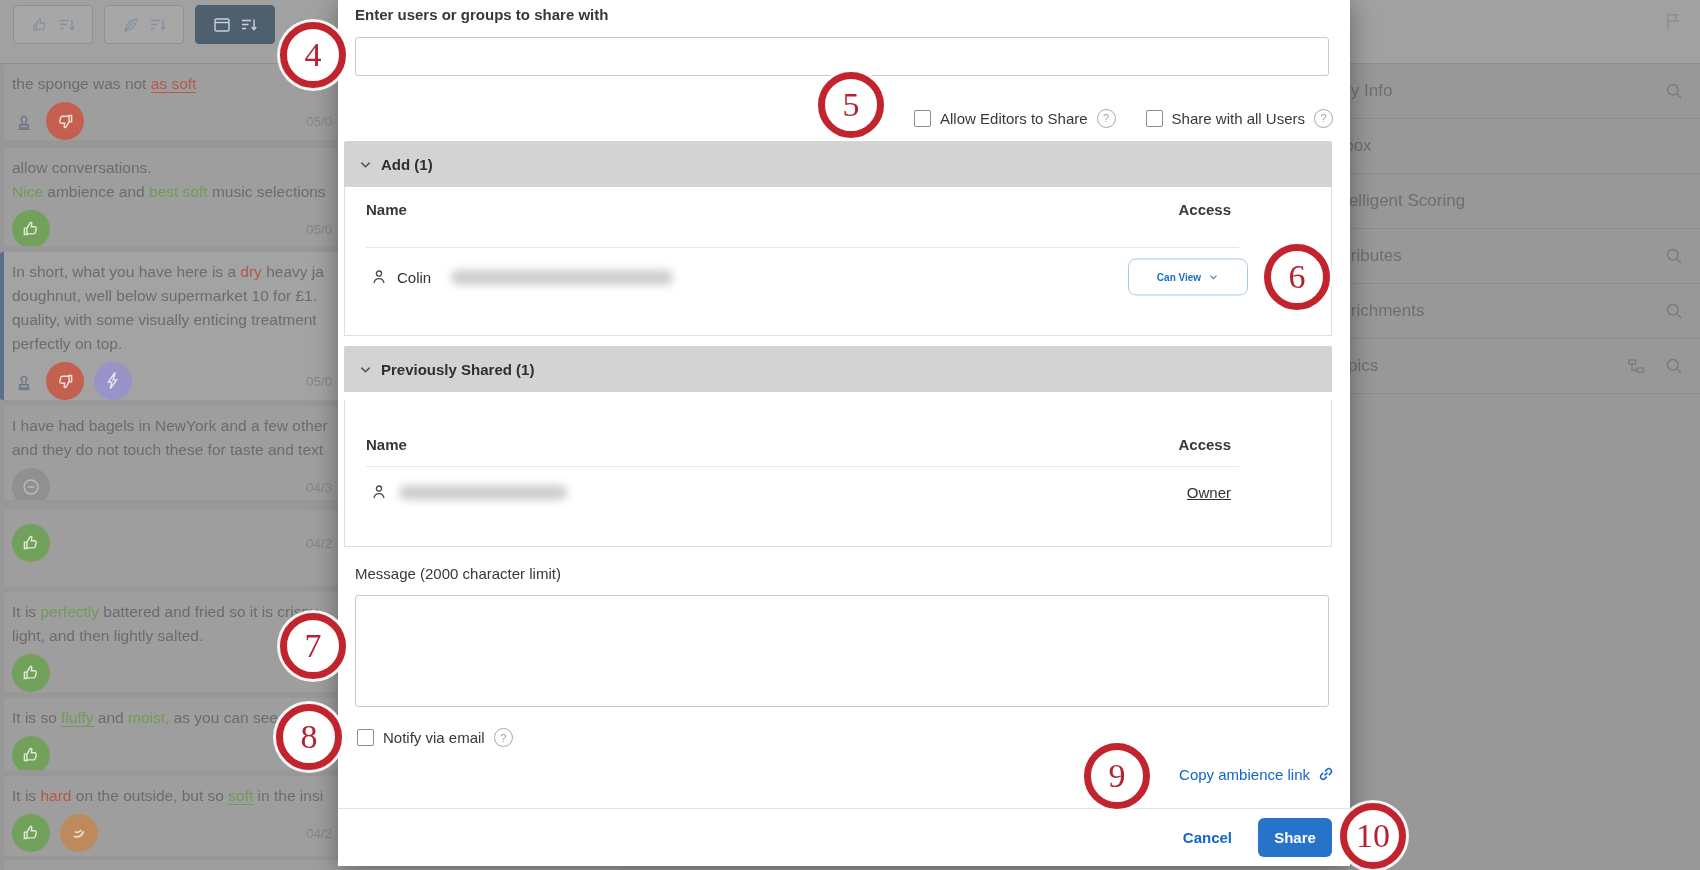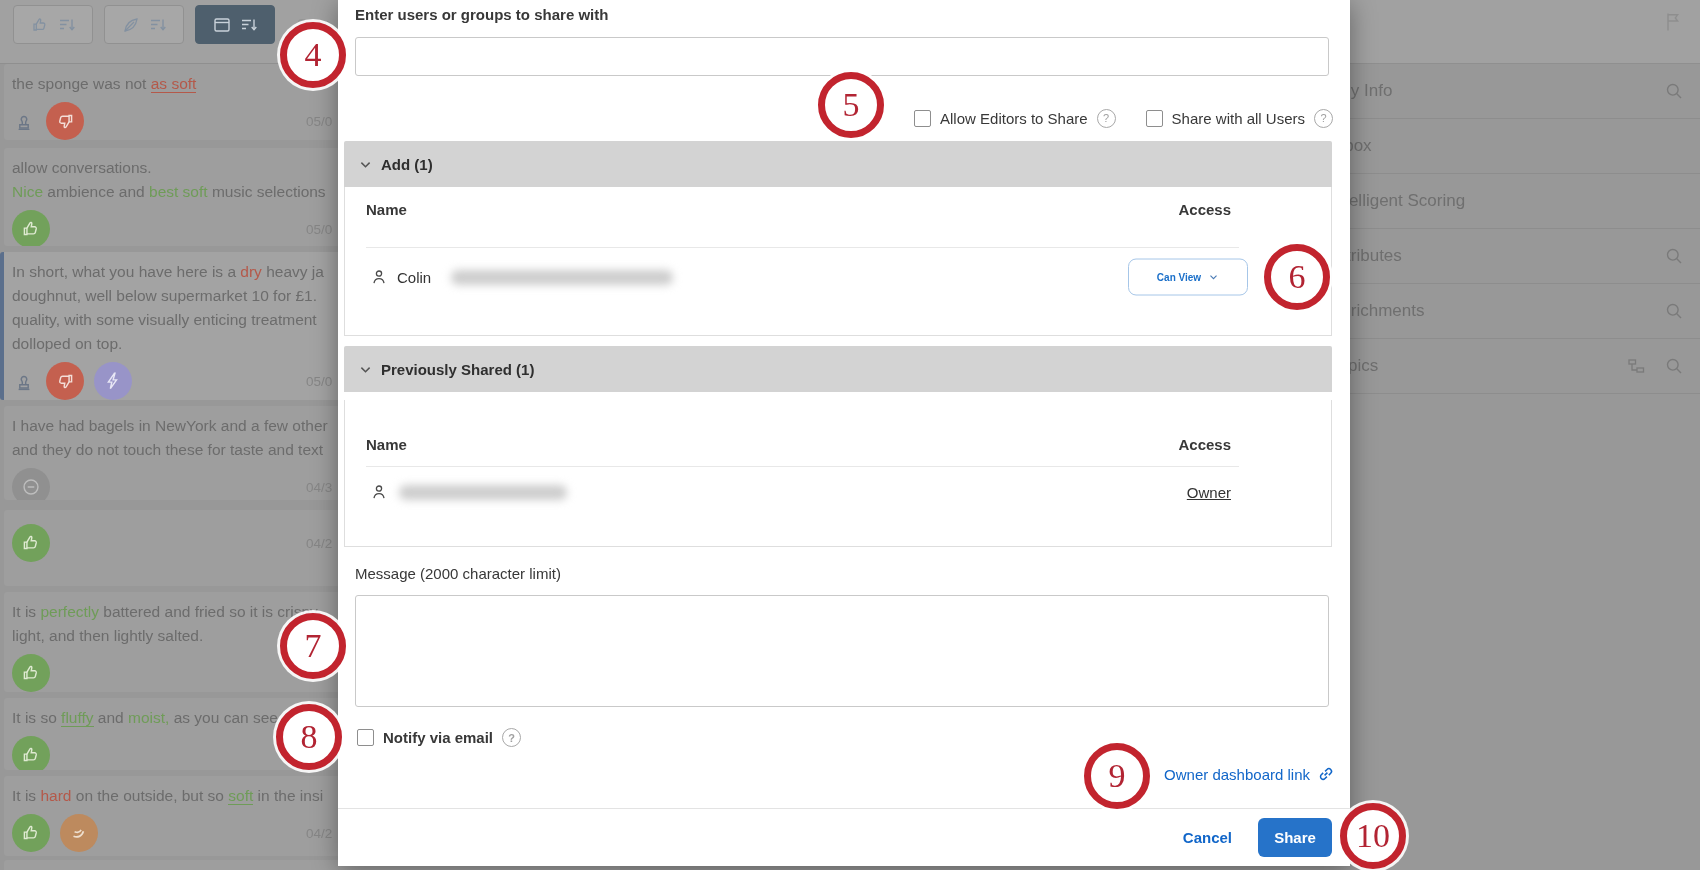--- a/index.html
+++ b/index.html
@@ -82,21 +82,21 @@
   .blur.add{width:222px;margin-left:20px;}
   .blur.ps{width:168px;margin-left:10px;}
   .canview{position:absolute;right:83px;top:50%;transform:translateY(-50%);width:120px;height:37px;
            border:1px solid #a6c6e8;border-radius:8px;background:#fff;color:#1a6fc9;font-weight:bold;
            display:flex;align-items:center;justify-content:center;gap:7px;font-size:10px;box-sizing:border-box;}
   .canview .icon{width:11px;height:11px;color:#4a7bb5;}
   .owner{position:absolute;right:100px;color:#333;text-decoration:underline;}
   .msglabel{position:absolute;left:17px;top:565px;}
   .msgarea{position:absolute;left:17px;top:595px;width:974px;height:112px;border:1px solid #c9c9c9;
            border-radius:3px;resize:none;box-sizing:border-box;font-family:"Liberation Sans",sans-serif;}
-  .notify{position:absolute;left:19px;top:728px;display:flex;align-items:center;gap:9px;font-weight:bold;}
+  .notify{position:absolute;left:19px;top:728px;display:flex;align-items:center;gap:9px;}
   .copylink{position:absolute;top:764px;right:14px;display:flex;align-items:center;gap:6px;
             color:#1166c9;cursor:pointer;}
   .copylink .icon{width:20px;height:20px;}
   .fdiv{position:absolute;left:0;right:0;top:808px;border-top:1px solid #e3e3e3;}
   .footer{position:absolute;top:818px;right:18px;display:flex;align-items:center;gap:26px;}
   .cancel{color:#1166c9;font-weight:bold;cursor:pointer;}
   .sharebtn{width:74px;height:39px;background:#2673c9;color:#fff;font-weight:bold;border:none;
             border-radius:6px;display:flex;align-items:center;justify-content:center;font-size:15px;cursor:pointer;}
 
   
@@ -187,21 +187,21 @@
               <path d="M6.3 14.4h5.9c.85 0 1.55-.55 1.75-1.35l.8-3.3c.2-.95-.5-1.75-1.45-1.75h-3.1l.55-2.9c.15-.95-1.05-1.5-1.65-.7L6.3 9.2"></path>
             </svg>
           </span>
           <span class="date">05/0</span>
         </div>
       </div>
       <div class="card c3 sel">
         <div class="rline"><span class="t-g">In short, what you have here is a </span><span class="t-n">dry</span><span class="t-g"> heavy ja</span></div>
         <div class="rline"><span class="t-g">doughnut, well below supermarket 10 for £1.</span></div>
         <div class="rline"><span class="t-g">quality, with some visually enticing treatment</span></div>
-        <div class="rline"><span class="t-g">dolloped on top.</span></div>
+        <div class="rline"><span class="t-g">perfectly on top.</span></div>
         <div class="brow">
           <span class="icon bicon"><svg viewBox="0 0 20 20" fill="none" stroke="currentColor" stroke-width="1.2">
               <path d="M5.5 17h9"></path>
               <path d="M6.5 13.2h7v2.6h-7z"></path>
               <path d="M8.6 13.2V11c0-1-.9-1.3-.9-2.4A2.3 2.3 0 0 1 10 6.3a2.3 2.3 0 0 1 2.3 2.3c0 1.1-.9 1.4-.9 2.4v2.2"></path>
             </svg></span>
           <span class="badge b-red">
             <svg viewBox="0 0 20 20" fill="none" stroke="currentColor" stroke-width="1.3">
               <g transform="rotate(180 10 10)">
                 <path d="M4 9.2h2.3v5.8H4z"></path>
@@ -402,21 +402,21 @@
     <div class="msglabel">Message (2000 character limit)</div>
     <textarea class="msgarea" style=""></textarea>
 
     <div class="notify">
       <span class="cb"></span>
       <span>Notify via email</span>
       <span class="help">?</span>
     </div>
 
     <div class="copylink">
-      <span>Owner dashboard link</span>
+      <span>Copy ambience link</span>
       <span class="icon"><svg viewBox="0 0 20 20" fill="none" stroke="currentColor" stroke-width="1.5">
             <path d="m8.6 11.4 2.8-2.8"></path>
             <path d="M7.2 8.9 5.3 10.8a2.6 2.6 0 0 0 3.7 3.7l1.9-1.9"></path>
             <path d="m12.8 11.1 1.9-1.9a2.6 2.6 0 0 0-3.7-3.7L9.1 7.4"></path>
           </svg></span>
     </div>
 
     <div class="fdiv"></div>
     <div class="footer">
       <span class="cancel">Cancel</span>

